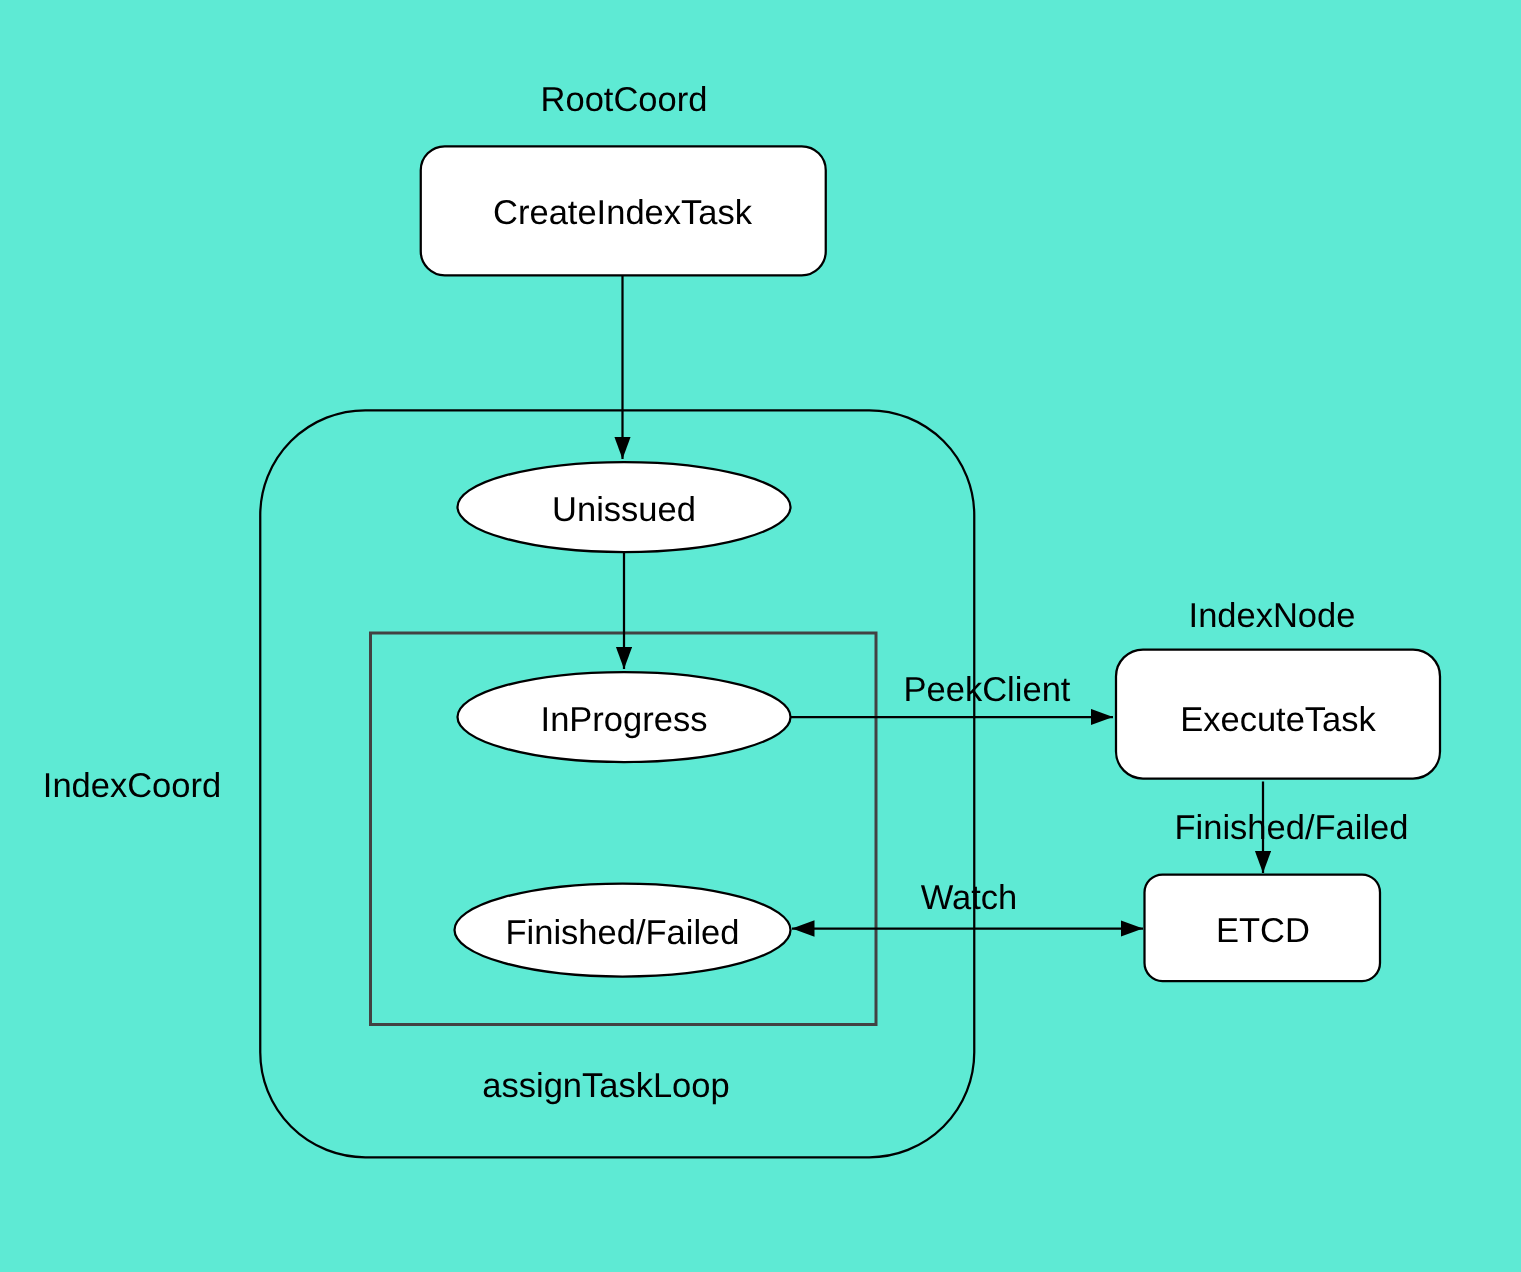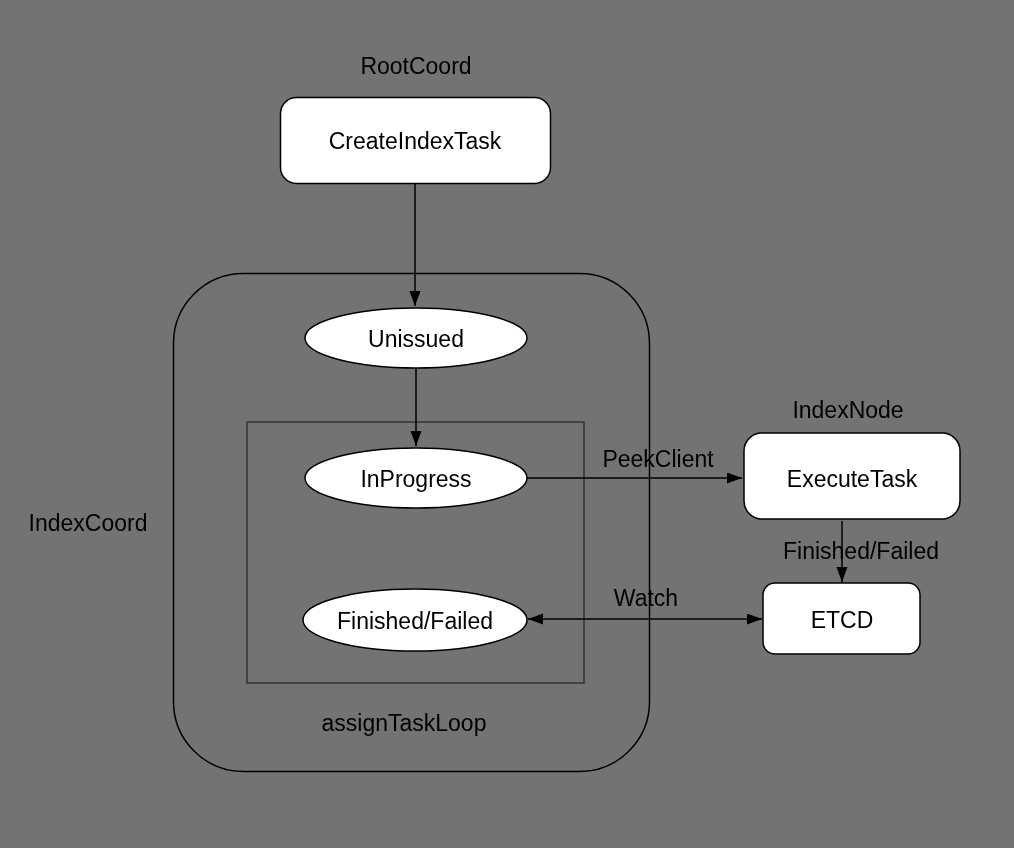--- a/index.html
+++ b/index.html
@@ -5,21 +5,21 @@
   html, body {
     margin: 0;
     padding: 0;
     background: #ffffff;
     font-family: "Liberation Sans", "DejaVu Sans", sans-serif;
   }
   .canvas {
     position: relative;
     width: 1014px;
     height: 848px;
-    background: #737373;
+    background: #5eead4;
     overflow: hidden;
   }
   svg { display: block; }
   text {
     font-family: "Liberation Sans", "DejaVu Sans", sans-serif;
     font-size: 23px;
     fill: #000000;
   }
   .node-shape {
     fill: #ffffff;

